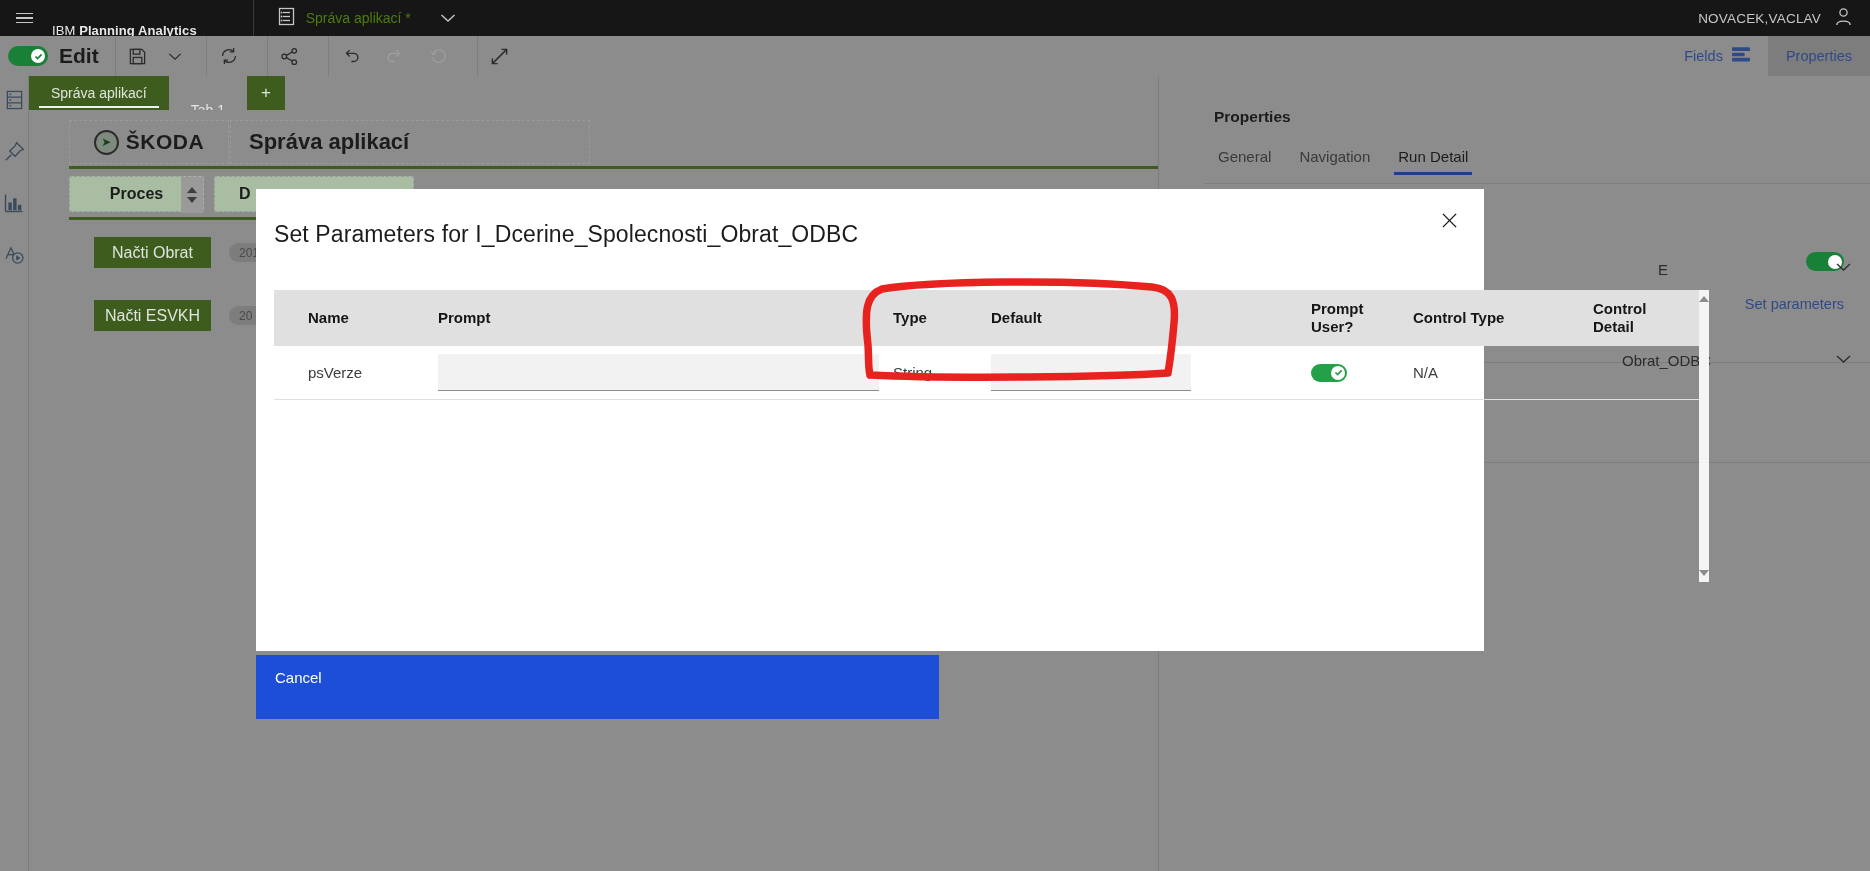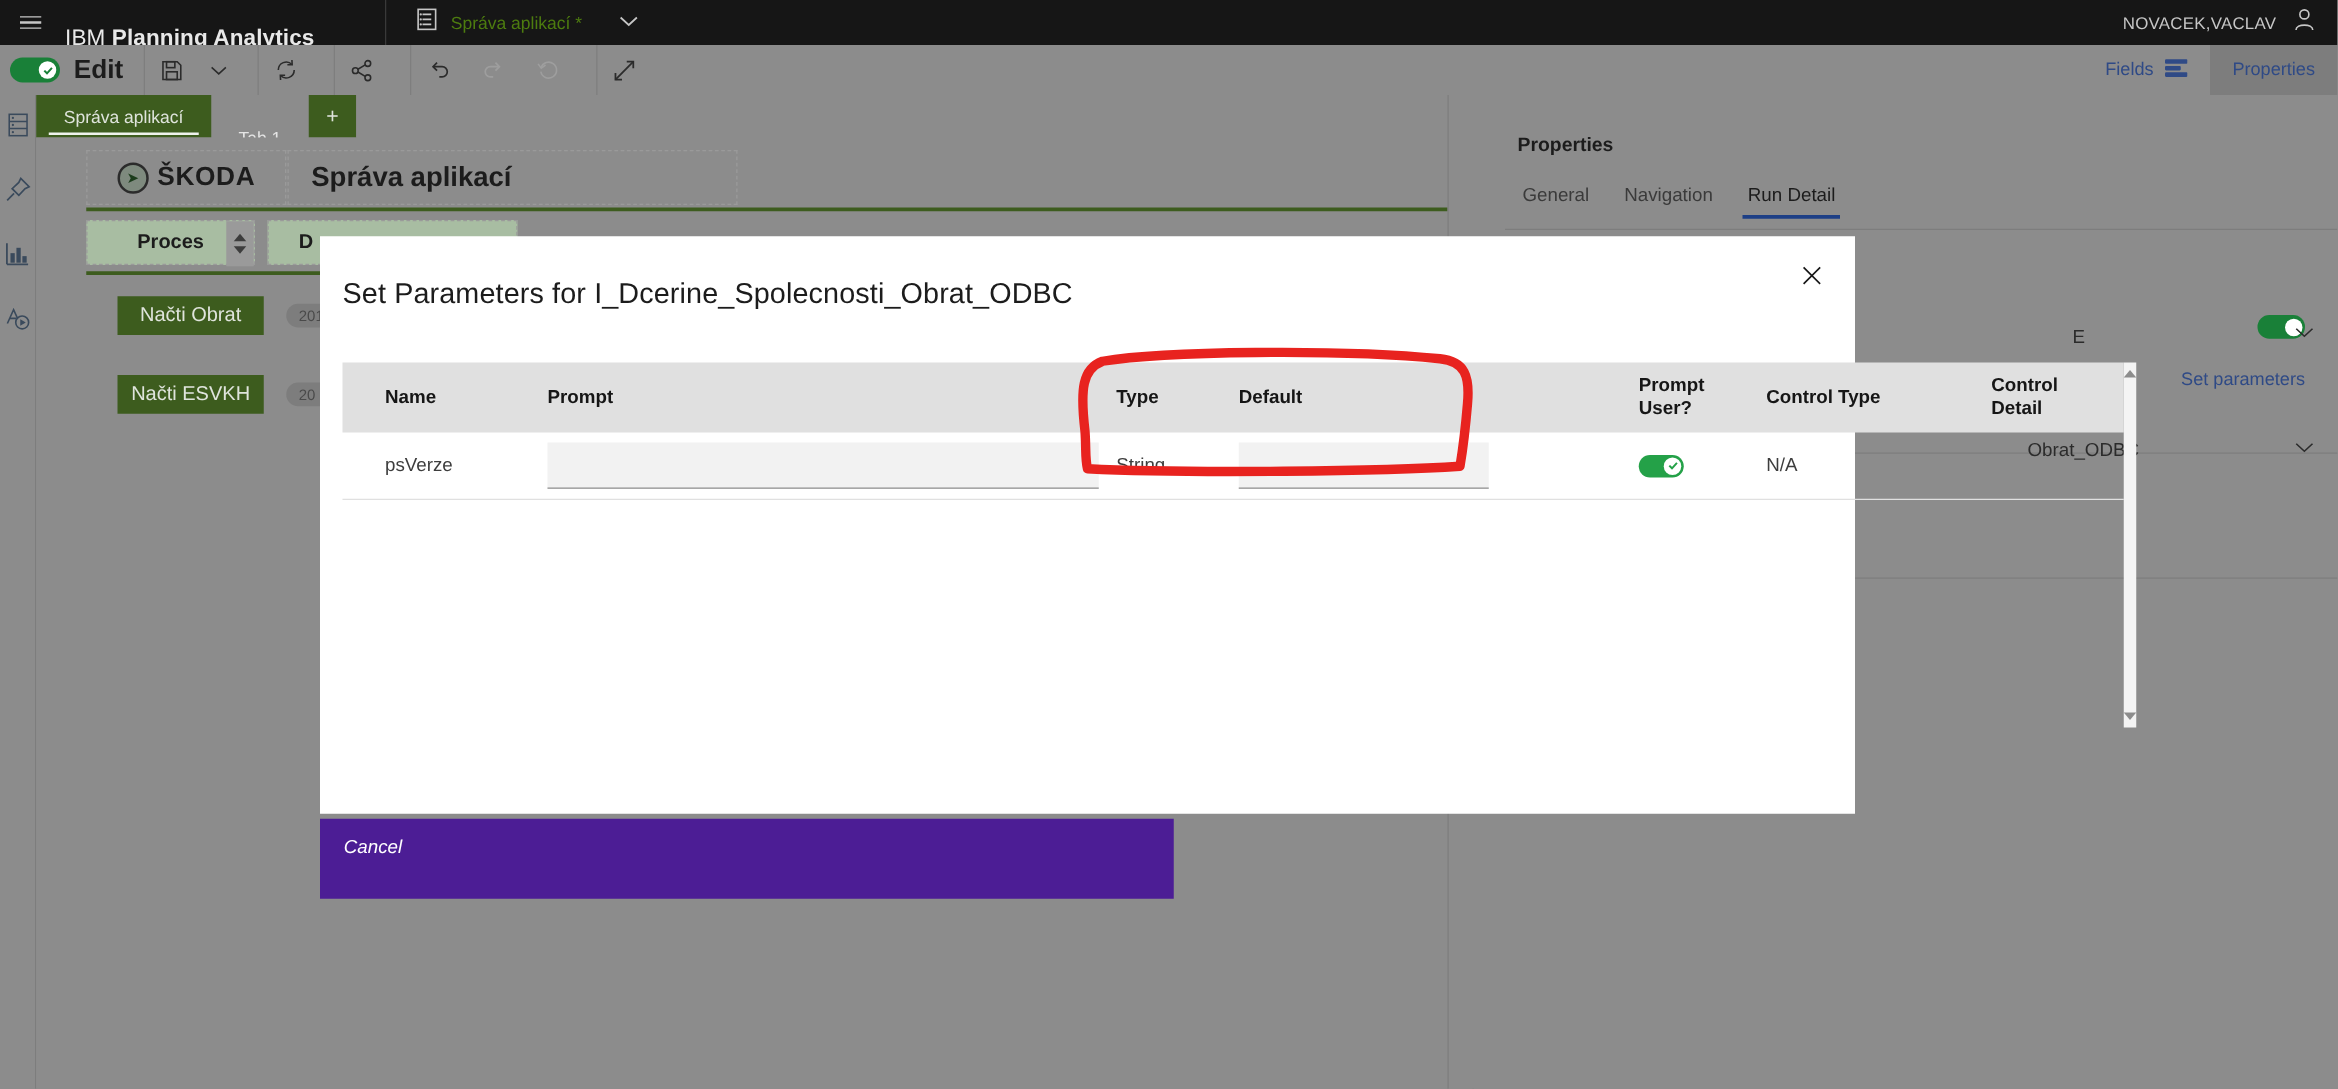--- a/index.html
+++ b/index.html
@@ -13,21 +13,21 @@
   #root { position: relative; width: 1870px; height: 871px; }
 
   
   .topbar {
     position: absolute; left:0; top:0; width:1870px; height:36px;
     background:#161616; display:flex; align-items:center;
   }
   .hamburger { width:48px; height:36px; display:flex; align-items:center; justify-content:center; }
   .hamburger .bars { width:17px; }
   .hamburger .bars i { display:block; height:1.5px; background:#c6c6c6; margin:3px 0; }
-  .brand { color:#e8e8e8; font-size:18px; letter-spacing:.1px; padding-left:4px; white-space:nowrap;margin-top:24px; }
+  .brand { color:#e8e8e8; font-size:13px; letter-spacing:.1px; padding-left:4px; white-space:nowrap;margin-top:24px; }
   .brand b { font-weight:700; }
   .brand span.light { font-weight:400; }
   .topdiv { width:1px; height:36px; background:#393939; margin:0 0 0 56px; }
   .doc-chip { display:flex; align-items:center; gap:11px; padding-left:24px; }
   .doc-chip .sheet-icon { color:#c6c6c6; }
   .doc-title { color:#4d7c0f; font-size:14px; white-space:nowrap; }
   .doc-caret { color:#c6c6c6; margin-left:18px; }
   .topbar-right { margin-left:auto; display:flex; align-items:center; gap:14px; padding-right:18px; }
   .user-name { color:#c6c6c6; font-size:13.5px; letter-spacing:.2px; }
 
@@ -223,22 +223,22 @@
     align-items:center; justify-content:space-between; padding:6px 0;
   }
   .scrollbar .ar { width:0; height:0; border-left:5px solid transparent; border-right:5px solid transparent; }
   .scrollbar .up { border-bottom:6px solid #8d8d8d; }
   .scrollbar .dn { border-top:6px solid #8d8d8d; }
 
   .modal-actions {
     position:absolute; left:256px; top:655px; width:1366px; height:64px; display:flex;
   }
   .btn-cancel {
-    width:683px; background:#4c1d95; color:#fff; font-size:15px;
-    display:flex; align-items:flex-start; padding:14px 0 0 19px;font-style:italic;
+    width:683px; background:#1d4ed8; color:#fff; font-size:15px;
+    display:flex; align-items:flex-start; padding:14px 0 0 19px;
   }
   .btn-save {
     width:683px; background:#0f62fe; color:#fff; font-size:15px;
     display:flex; align-items:flex-start; padding:14px 0 0 19px;
   }
 
   
   .annot { position:absolute; left:860px; top:275px; pointer-events:none; }
 </style>
 </head>

